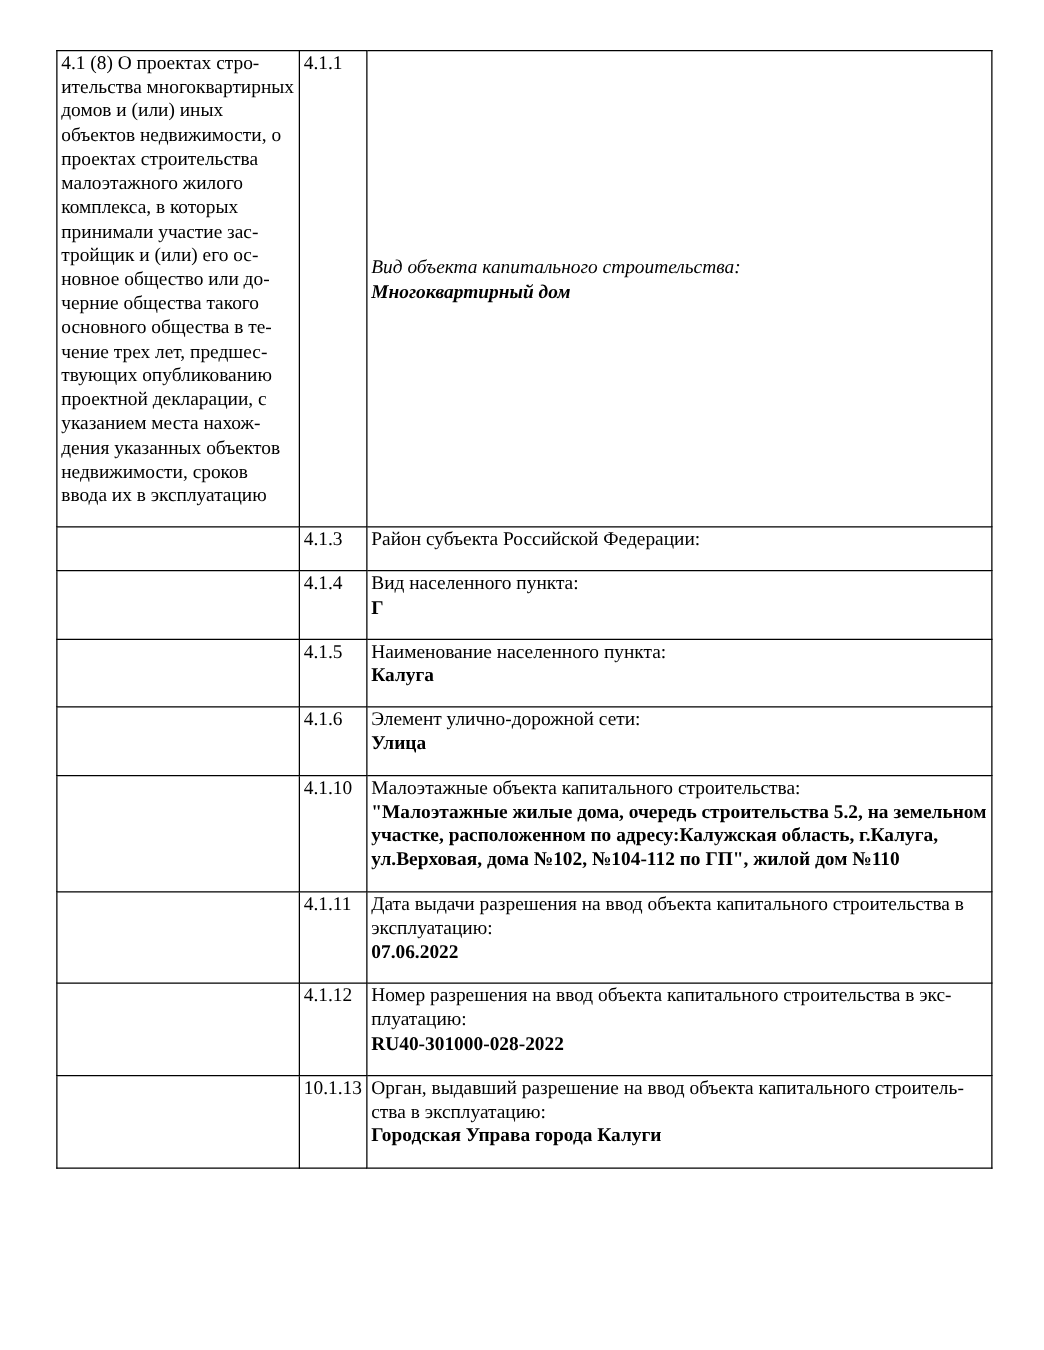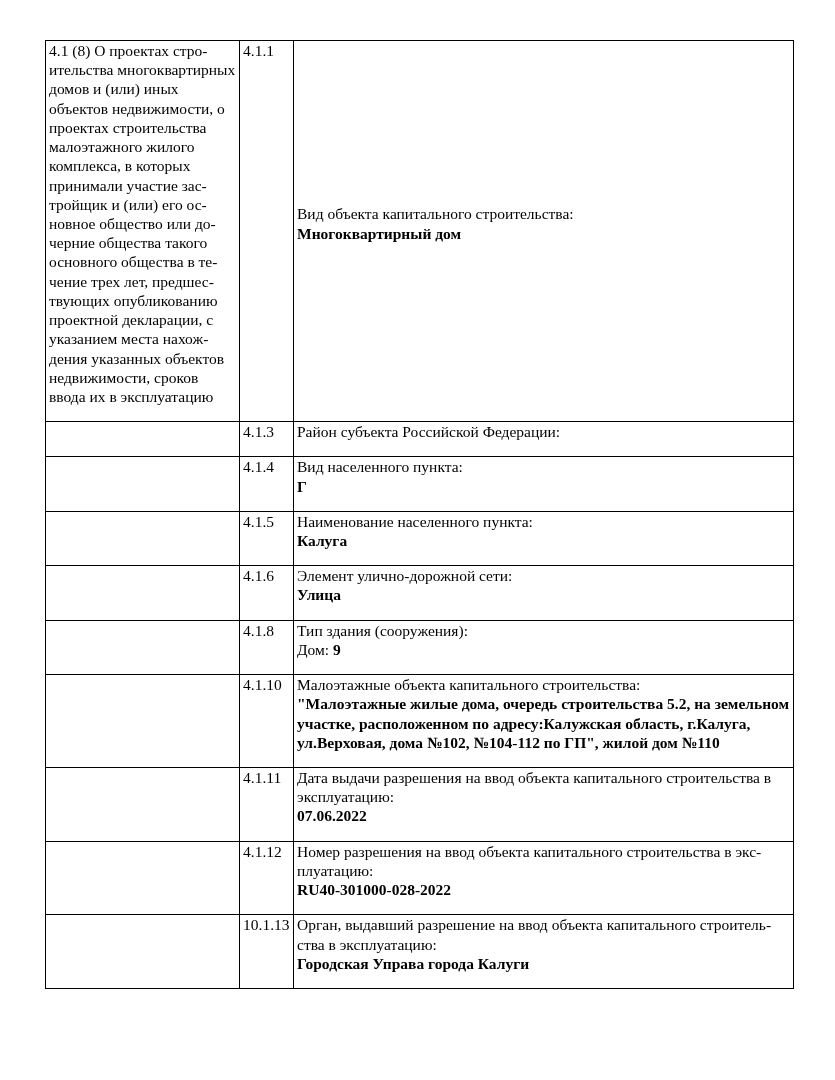--- a/index.html
+++ b/index.html
@@ -29,21 +29,21 @@
     vertical-align: top;
     padding: 0 3px 15px 3px;
     font-size: 15.5px;
     line-height: 1.24;
     word-wrap: break-word;
     hyphens: manual;
   }
   td.desc  { width: 187px; padding-left: 2px; padding-right: 2px; }
   td.num   { width: 47px; vertical-align: middle; }
   td.content { width: 493px; }
-  td.content.vmid { vertical-align: middle; }
+  td.content.vmid { vertical-align: middle; font-style: italic; }
   .b { font-weight: bold; }
   .content-line { margin: 0; }
 </style>
 </head>
 <body>
 
 <div class="doc-wrap">
   <table class="decl">
     <tbody>
         <tr>
@@ -80,28 +80,20 @@
         <tr>
           <td class="desc"></td>
           <td class="num">4.1.6</td>
           <td class="content">
             <div class="content-line"><span>Элемент улично-дорожной сети:</span></div>
             <div class="content-line"><span class="b">Улица</span></div>
           </td>
         </tr>
         <tr>
           <td class="desc"></td>
-          <td class="num">4.1.8</td>
-          <td class="content">
-            <div class="content-line"><span>Тип здания (сооружения):</span></div>
-            <div class="content-line"><span>Дом: </span><span class="b">9</span></div>
-          </td>
-        </tr>
-        <tr>
-          <td class="desc"></td>
           <td class="num">4.1.10</td>
           <td class="content">
             <div class="content-line"><span>Малоэтажные объекта капитального строительства:</span></div>
             <div class="content-line"><span class="b">"Малоэтажные жилые дома, очередь строительства 5.2, на земель­ном участке, расположенном по адресу:Калужская область, г.Ка­луга, ул.Верховая, дома №102, №104-112 по ГП", жилой дом №110</span></div>
           </td>
         </tr>
         <tr>
           <td class="desc"></td>
           <td class="num">4.1.11</td>
           <td class="content">

